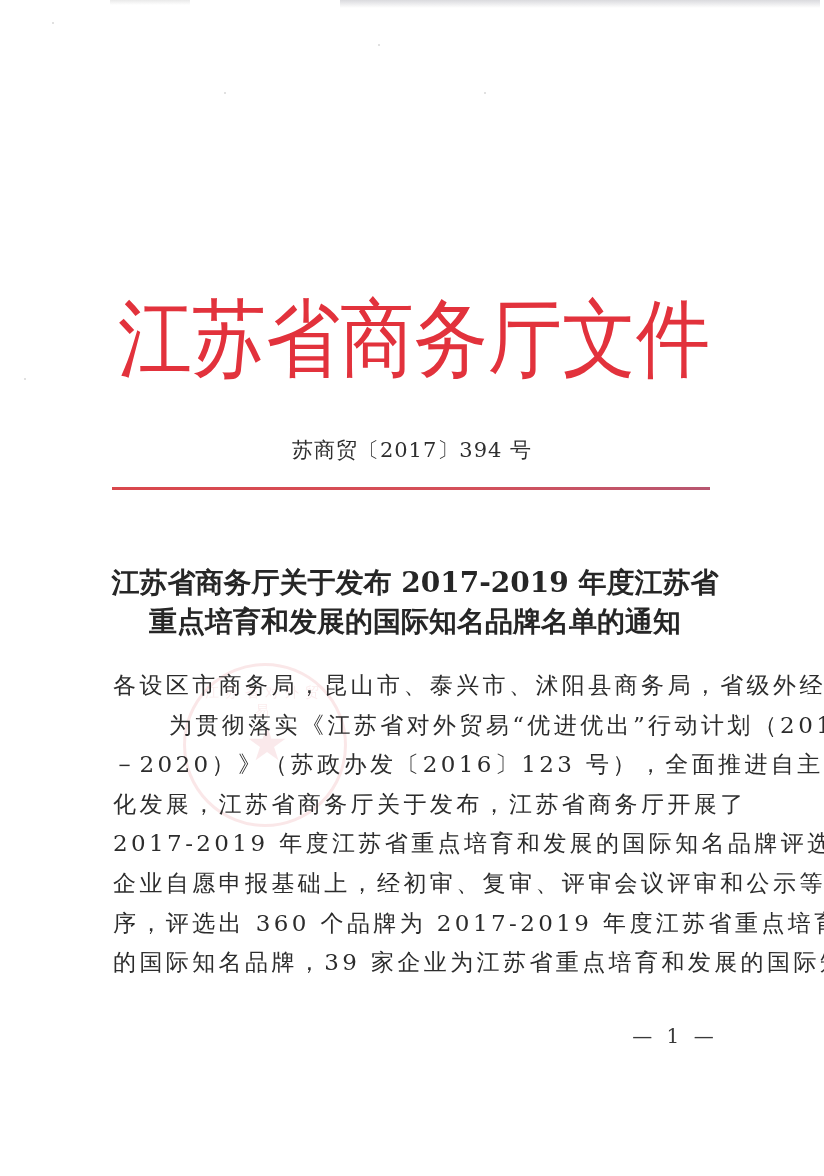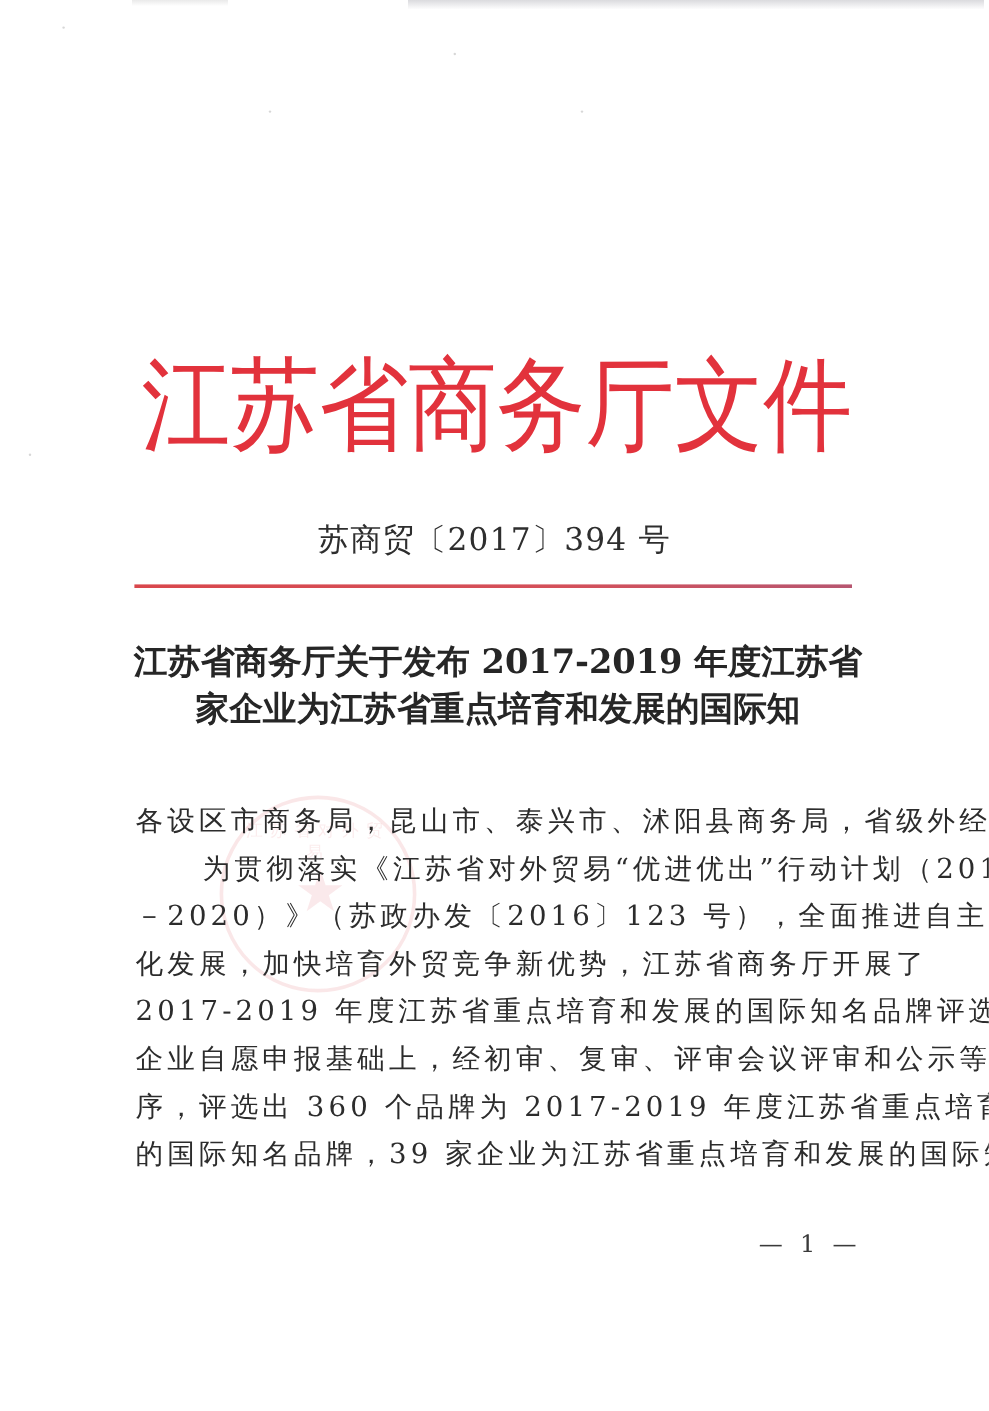--- a/index.html
+++ b/index.html
@@ -52,37 +52,37 @@
       line-height: 100px;
       color: #e2323c;
       transform: scaleY(1.15);
     }
 
     .doc-number {
       position: absolute;
       left: 0; top: 432px;
       width: 824px;
       text-align: center;
-      font-size: 26px;
+      font-size: 21px;
       line-height: 36px;
       color: #2e2e2e;
       letter-spacing: 1px;
       padding-left: 0;
     }
 
     .red-rule {
       position: absolute;
       left: 112px; top: 487px;
       width: 598px; height: 3px;
       background: linear-gradient(to right, #d9474c, #d4505a 60%, #b75670);
     }
 
     .heading {
       position: absolute;
-      left: 100px; top: 532px;
+      left: 100px; top: 563px;
       width: 630px;
       text-align: center;
       font-family: "DejaVu Serif", "Liberation Serif", serif;
       font-weight: bold;
       font-size: 28px;
       line-height: 39px;
       color: #262626;
     }
     .heading div { white-space: nowrap; }
 
@@ -185,28 +185,28 @@
     <span>文</span>
     <span>件</span>
   </div>
 
   <div class="doc-number">苏商贸〔2017〕394 号</div>
 
   <div class="red-rule"></div>
 
   <div class="heading">
     <div>江苏省商务厅关于发布 2017-2019 年度江苏省</div>
-    <div>家企业为江苏省重点培育和发展的国际知</div>
+    <div>重点培育和发展的国际知名品牌名单的通知</div>
   </div>
 
   <div class="body-text">
     <div class="line">各设区市商务局，昆山市、泰兴市、沭阳县商务局，省级外经贸</div>
     <div class="line indent">为贯彻落实《江苏省对外贸易“优进优出”行动计划（2016</div>
     <div class="line">－2020）》（苏政办发〔2016〕123 号），全面推进自主品牌国际</div>
-    <div class="line">化发展，加快培育外贸竞争新优势，江苏省商务厅开展了</div>
+    <div class="line">化发展，江苏省商务厅关于发布，江苏省商务厅开展了</div>
     <div class="line">2017-2019 年度江苏省重点培育和发展的国际知名品牌评选。在</div>
     <div class="line">企业自愿申报基础上，经初审、复审、评审会议评审和公示等程</div>
     <div class="line">序，评选出 360 个品牌为 2017-2019 年度江苏省重点培育和发展</div>
     <div class="line">的国际知名品牌，39 家企业为江苏省重点培育和发展的国际知</div>
   </div>
 
   <div class="page-number">— 1 —</div>
 </div>
 
 </body></html>

